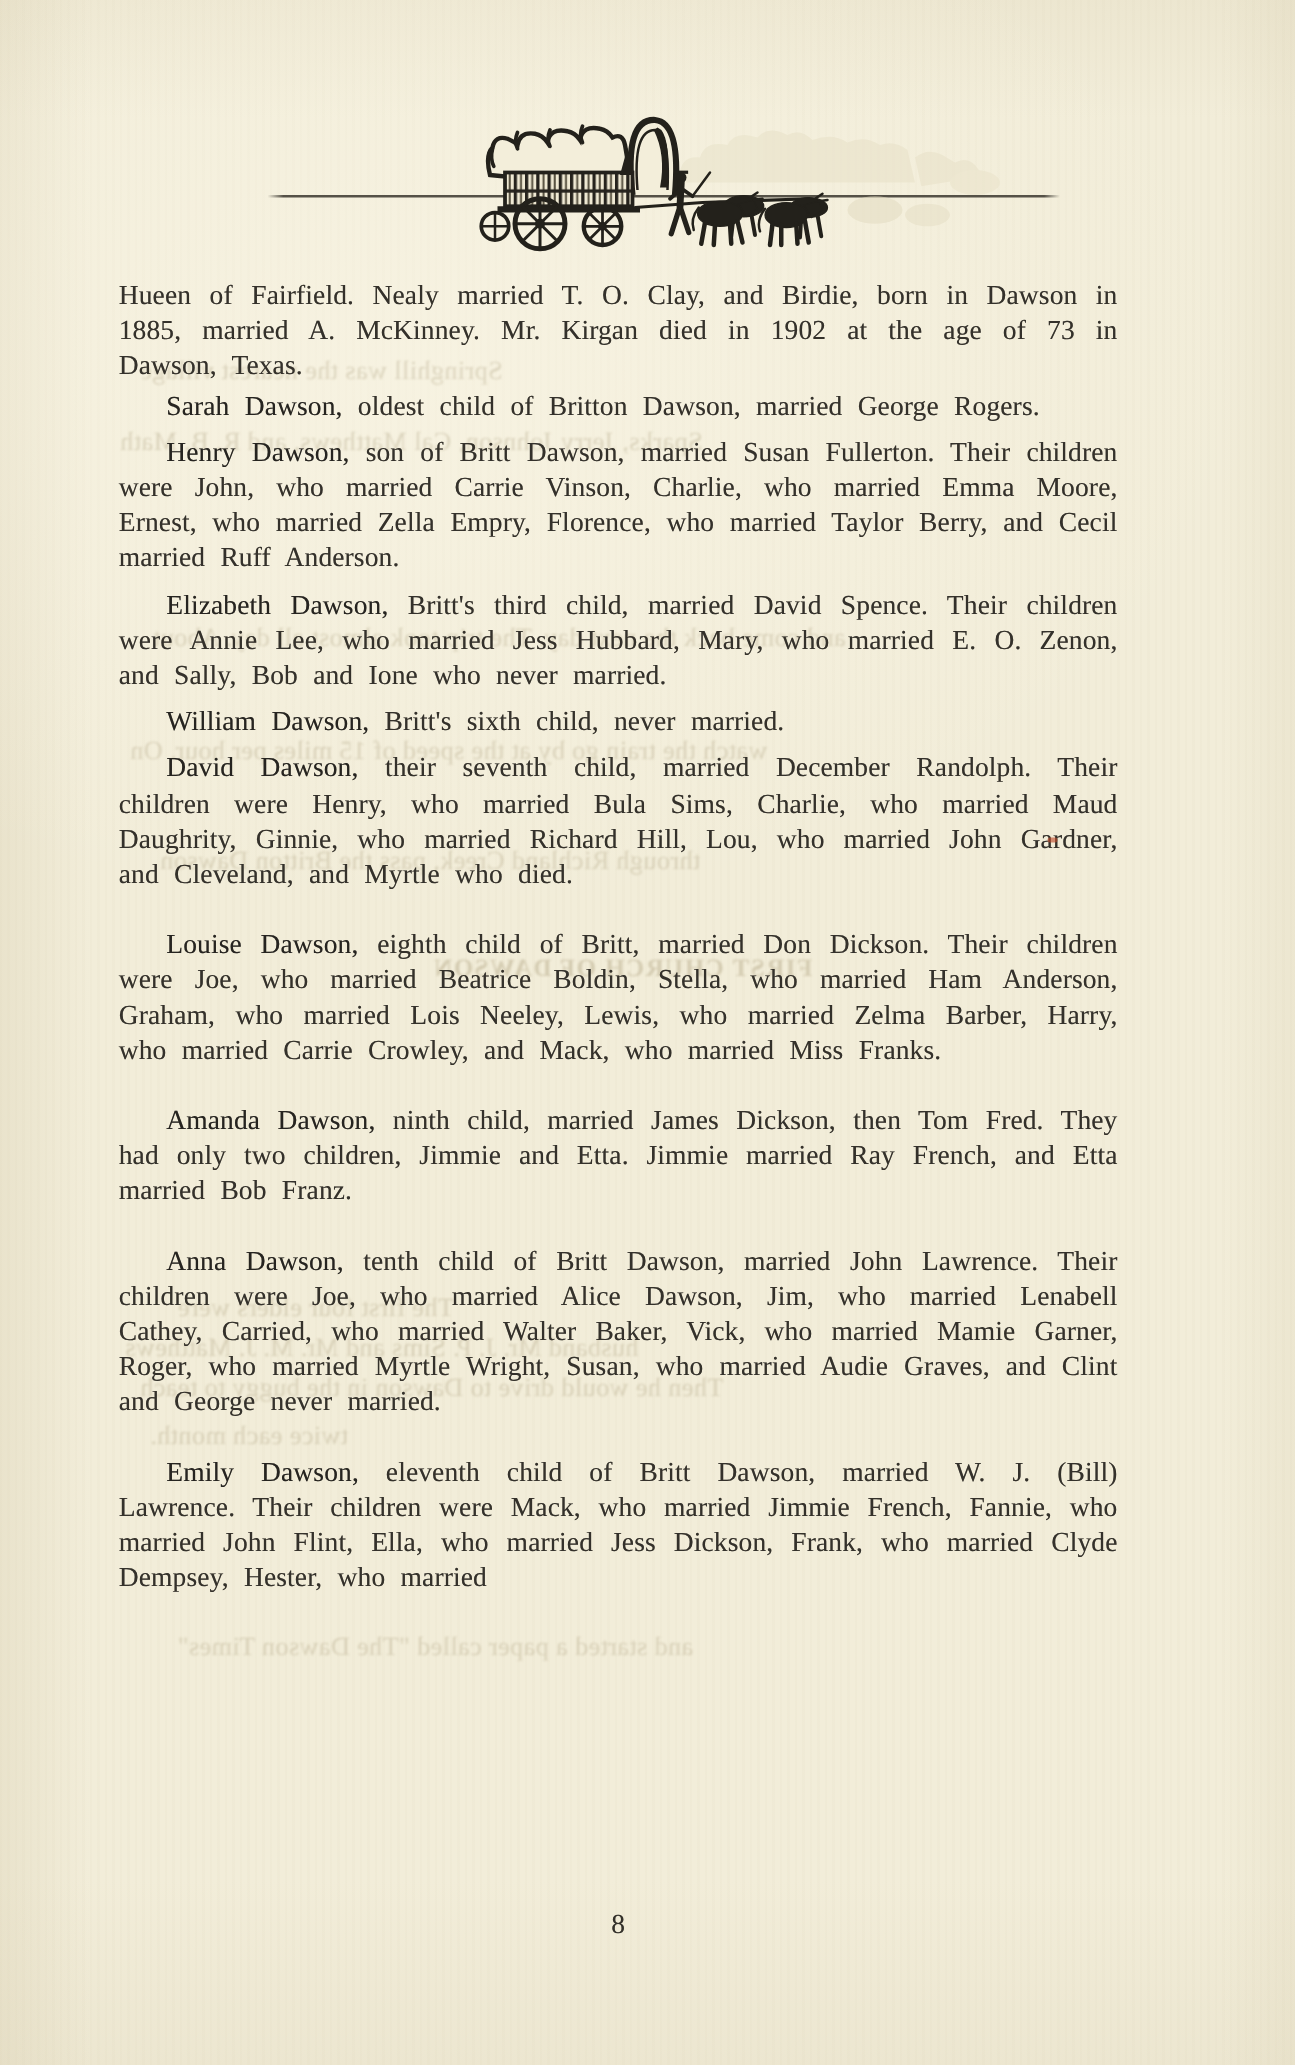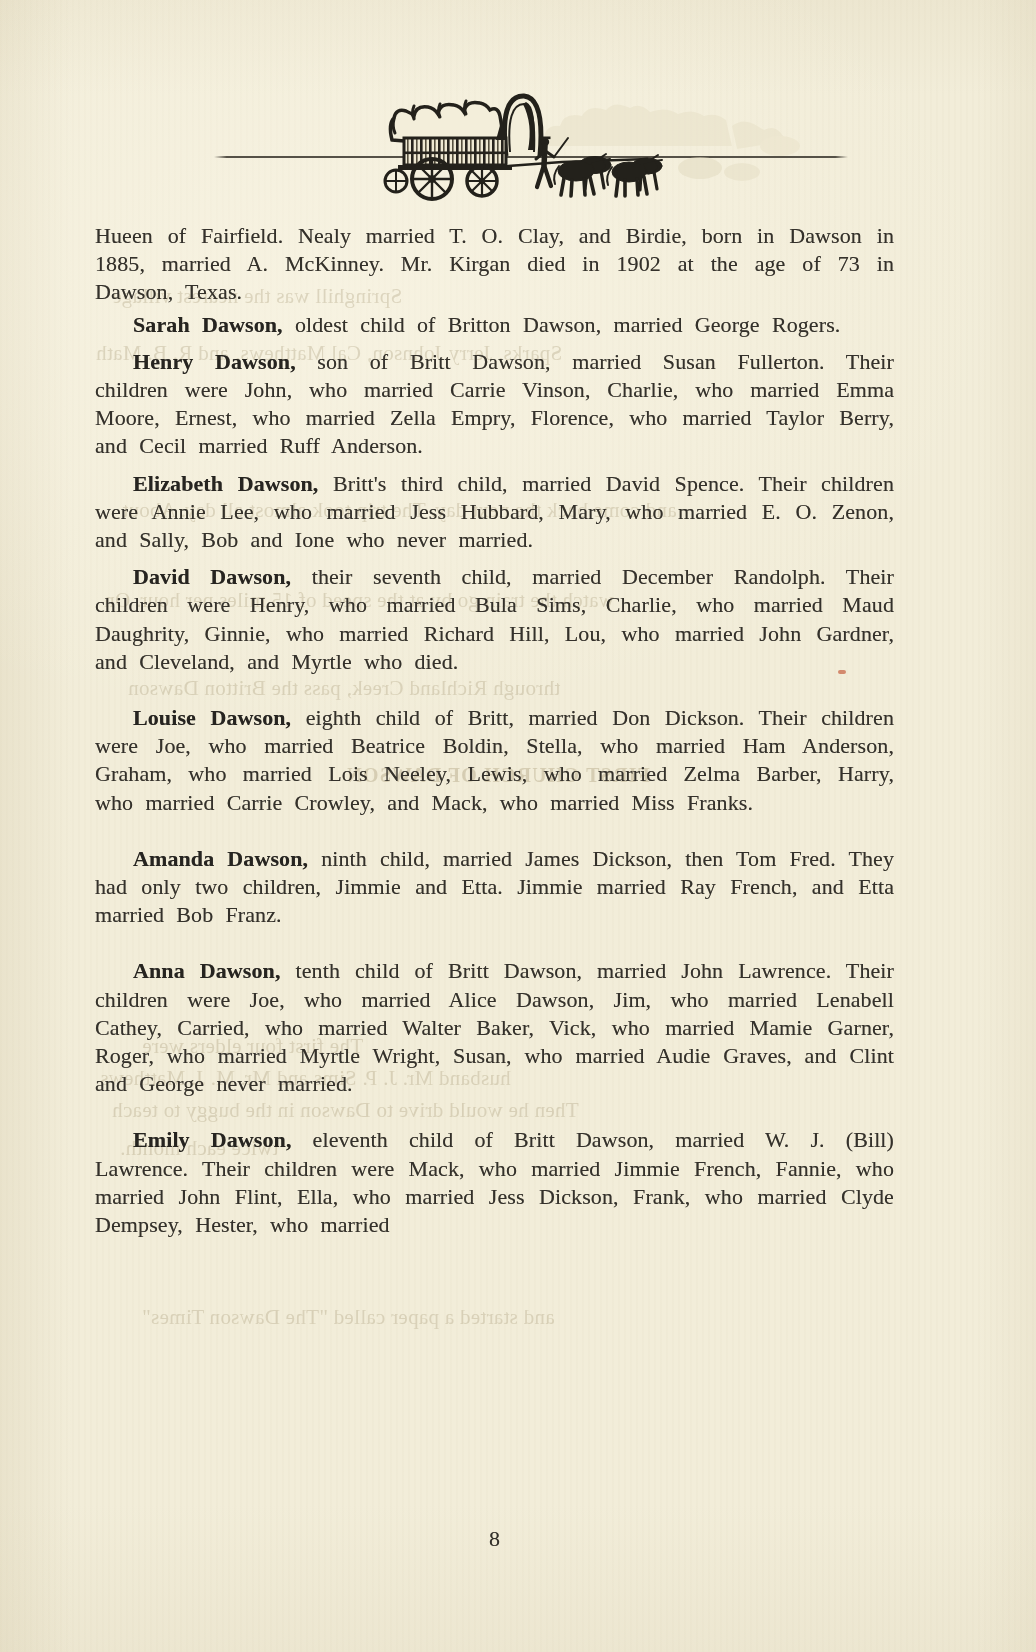--- a/index.html
+++ b/index.html
@@ -56,21 +56,21 @@
     margin:0; text-align:justify;
     font-size:22px; line-height:28.2px;
     word-spacing:.30em; letter-spacing:.1px;
     color:#34312b;
     text-shadow:0 0 .4px rgba(48,45,38,.45);
   }
   .para + .para { margin-top:9px; }
   .para.tight   { margin-top:4px; }
   .para.wide    { margin-top:28px; }
   .indent { text-indent:38px; }
-  .pname { font-weight:bold; color:#262420; }
+  .pname { font-weight:normal; color:#262420; }
 
   .redmark {
     display:inline-block; width:24px; height:4.5px;
     background:#b23a1e; border-radius:2px; opacity:.85;
     transform:rotate(-2deg) translateY(-4px);
     margin-right:-15px;
     box-shadow:0 0 1.5px rgba(178,58,30,.55);
   }
   .red-dot {
     position:absolute; z-index:4; left:838px; top:670px; width:8px; height:4px;
@@ -197,20 +197,24 @@
       <span>son of Britt Dawson, married Susan Fullerton. Their children were John, who married Carrie Vinson, Charlie, who married Emma Moore, Ernest, who married Zella Empry, Florence, who married Taylor Berry, and Cecil married Ruff Anderson.</span>
     </p>
 
     <p class="para indent">
       <b class="pname">Elizabeth Dawson,</b>
       <span>Britt's third child, married David Spence. Their children were Annie Lee, who married Jess Hubbard, Mary, who married E. O. Zenon, and Sally, Bob and Ione who never married.</span>
     </p>
 
 
 
+    <p class="para indent">
+      <b class="pname">William Dawson,</b>
+      <span>Britt's sixth child, never married.</span>
+    </p>
 
     <p class="para indent">
       <b class="pname">David Dawson,</b>
       <span>their seventh child, married December Randolph. Their children were Henry, who married Bula Sims, Charlie, who married Maud Daughrity, Ginnie, who married Richard Hill, Lou, who married John Gardner, and Cleveland, and Myrtle who died.</span>
     </p>
 
     <p class="para indent wide">
       <b class="pname">Louise Dawson,</b>
       <span>eighth child of Britt, married Don Dickson. Their children were Joe, who married Beatrice Boldin, Stella, who married Ham Anderson, Graham, who married Lois Neeley, Lewis, who married Zelma Barber, Harry, who married Carrie Crowley, and Mack, who married Miss Franks.</span>
     </p>

